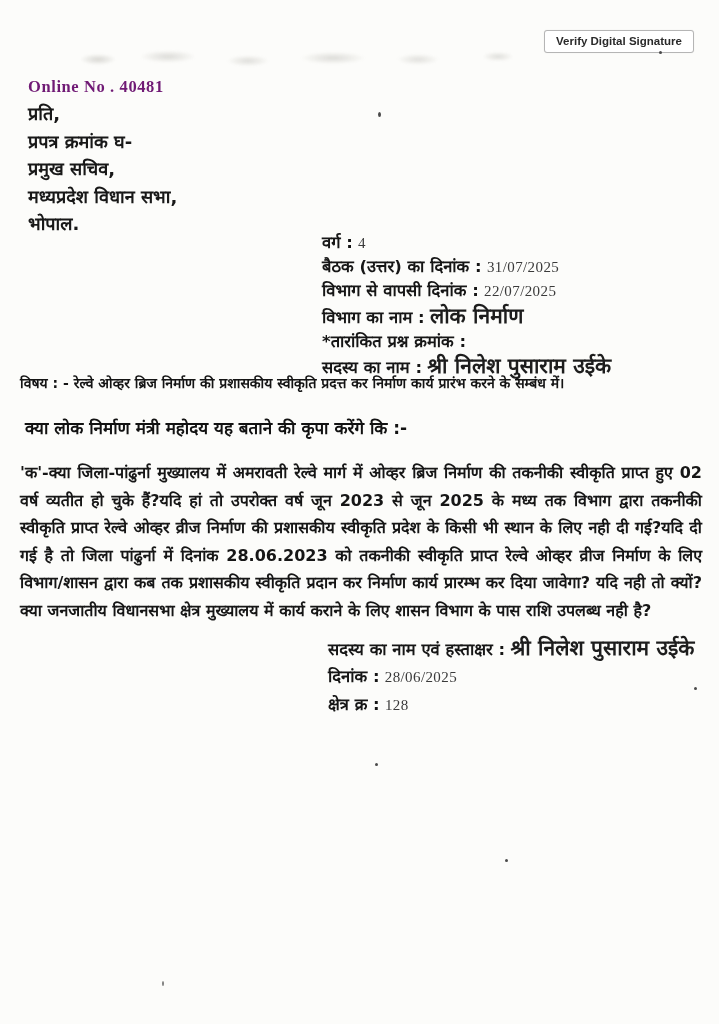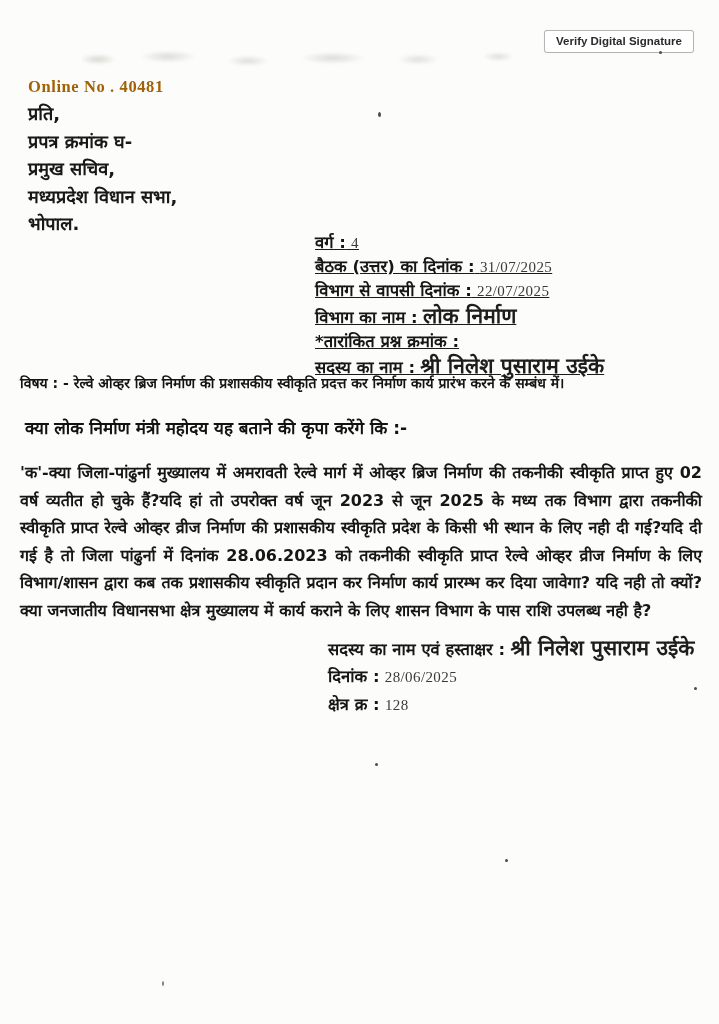--- a/index.html
+++ b/index.html
@@ -27,29 +27,29 @@
       radial-gradient(ellipse 40px 9px at 22% 45%, rgba(150,148,138,.30), transparent 70%),
       radial-gradient(ellipse 30px 8px at 38% 60%, rgba(150,148,138,.28), transparent 70%),
       radial-gradient(ellipse 46px 9px at 55% 50%, rgba(150,148,138,.30), transparent 70%),
       radial-gradient(ellipse 30px 8px at 72% 55%, rgba(150,148,138,.26), transparent 70%),
       radial-gradient(ellipse 22px 7px at 88% 45%, rgba(150,148,138,.28), transparent 70%);
     filter:blur(1.3px);
   }
   .online-no {
     position:absolute; left:28px; top:77px;
     font-family:"Liberation Serif", serif; font-size:16.5px; font-weight:700;
-    color:#a16207; letter-spacing:.6px;text-align:center;
+    color:#701a75; letter-spacing:.6px;text-align:center;
   }
   .addr-block {
     position:absolute; left:28px; top:100px;
     font-size:18px; font-weight:700; line-height:27.5px; color:#181818;
   }
   .meta-block {
-    position:absolute; left:315px; top:231px;
-    font-size:16.5px; line-height:24.2px;text-decoration:underline;
+    position:absolute; left:322px; top:231px;
+    font-size:16.5px; line-height:24.2px;
   }
   .meta-block .lbl, .sign-block .lbl { font-weight:700; color:#161616; }
   .val {
     font-family:"Liberation Serif", serif; font-weight:400;
     font-size:15px; color:#3a3a3a; letter-spacing:.4px;
   }
   .val.hindi { font-family:"DejaVu Sans", sans-serif; font-weight:700; font-size:21px; color:#1d1d1d; letter-spacing:0; }
   .subject-line {
     position:absolute; left:20px; top:373px; width:686px;
     font-size:14px; font-weight:700; color:#141414;

